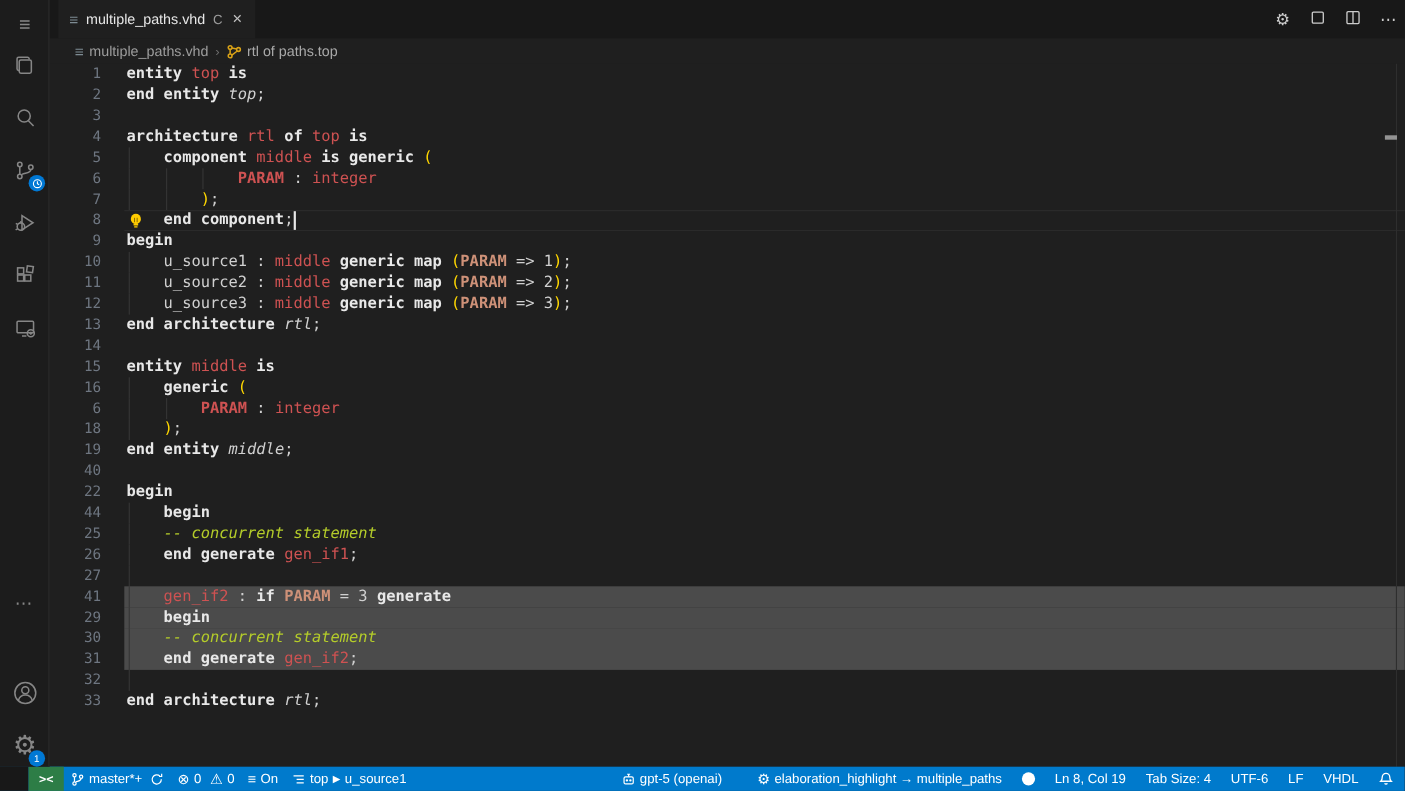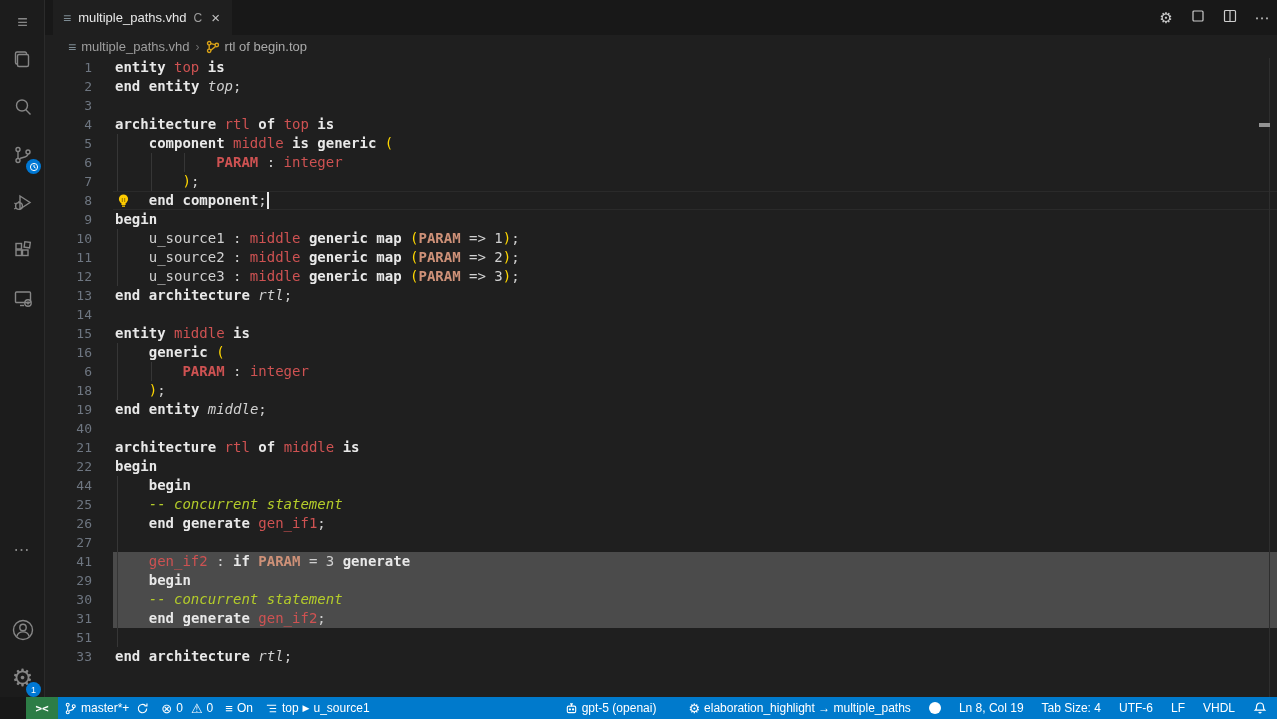--- a/index.html
+++ b/index.html
@@ -181,21 +181,21 @@
   <span>multiple_paths.vhd</span>
   <span class="bc-sep">›</span>
   <span style="display:flex;">
     <svg width="14" height="14" viewBox="0 0 14 14" style="stroke:#d8a117;fill:none;stroke-width:1.4;">
         <circle cx="3.2" cy="3.2" r="1.7"></circle>
         <circle cx="3.2" cy="10.8" r="1.7"></circle>
         <circle cx="10.8" cy="5" r="1.7"></circle>
         <path d="M3.2 5 v4 M4.8 3.6 l4.4 1 M4.8 10.2 l4.6 -3.6"></path>
       </svg>
   </span>
-  <span class="bc-symbol">rtl of begin.top</span>
+  <span class="bc-symbol">rtl of paths.top</span>
 </div>
 
 <div class="editor">
   <div id="code-lines">
       <div class="row">
         <div class="num">1</div>
         <div class="lc"><span class="tk-kw">entity</span><span class="tk-pl"> </span><span class="tk-id">top</span><span class="tk-pl"> </span><span class="tk-kw">is</span></div>
       </div>
       <div class="row">
         <div class="num">2</div>
@@ -272,24 +272,20 @@
       </div>
       <div class="row">
         <div class="num">19</div>
         <div class="lc"><span class="tk-kw">end</span><span class="tk-pl"> </span><span class="tk-kw">entity</span><span class="tk-pl"> </span><span class="tk-it">middle</span><span class="tk-pl">;</span></div>
       </div>
       <div class="row">
         <div class="num">40</div>
         <div class="lc"></div>
       </div>
       <div class="row">
-        <div class="num">21</div>
-        <div class="lc"><span class="tk-kw">architecture</span><span class="tk-pl"> </span><span class="tk-id">rtl</span><span class="tk-pl"> </span><span class="tk-kw">of</span><span class="tk-pl"> </span><span class="tk-id">middle</span><span class="tk-pl"> </span><span class="tk-kw">is</span></div>
-      </div>
-      <div class="row">
         <div class="num">22</div>
         <div class="lc"><span class="tk-kw">begin</span></div>
       </div>
       <div class="row">
         <div class="num">44</div>
         <div class="lc"><span class="guide" style="left: 4px;"></span><span class="tk-pl">    </span><span class="tk-kw">begin</span></div>
       </div>
       <div class="row">
         <div class="num">25</div>
         <div class="lc"><span class="guide" style="left: 4px;"></span><span class="tk-pl">    </span><span class="tk-cm">-- concurrent statement</span></div>
@@ -312,21 +308,21 @@
       </div>
       <div class="row hl">
         <div class="num">30</div>
         <div class="lc"><span class="guide" style="left: 4px;"></span><span class="tk-pl">    </span><span class="tk-cm">-- concurrent statement</span></div>
       </div>
       <div class="row hl">
         <div class="num">31</div>
         <div class="lc"><span class="guide" style="left: 4px;"></span><span class="tk-pl">    </span><span class="tk-kw">end</span><span class="tk-pl"> </span><span class="tk-kw">generate</span><span class="tk-pl"> </span><span class="tk-id">gen_if2</span><span class="tk-pl">;</span></div>
       </div>
       <div class="row">
-        <div class="num">51</div>
+        <div class="num">32</div>
         <div class="lc"><span class="guide" style="left: 4px;"></span></div>
       </div>
       <div class="row">
         <div class="num">33</div>
         <div class="lc"><span class="tk-kw">end</span><span class="tk-pl"> </span><span class="tk-kw">architecture</span><span class="tk-pl"> </span><span class="tk-it">rtl</span><span class="tk-pl">;</span></div>
       </div>
     </div>
 </div>
 <div class="overview-ruler"></div>
 <div class="ruler-mark"></div>

